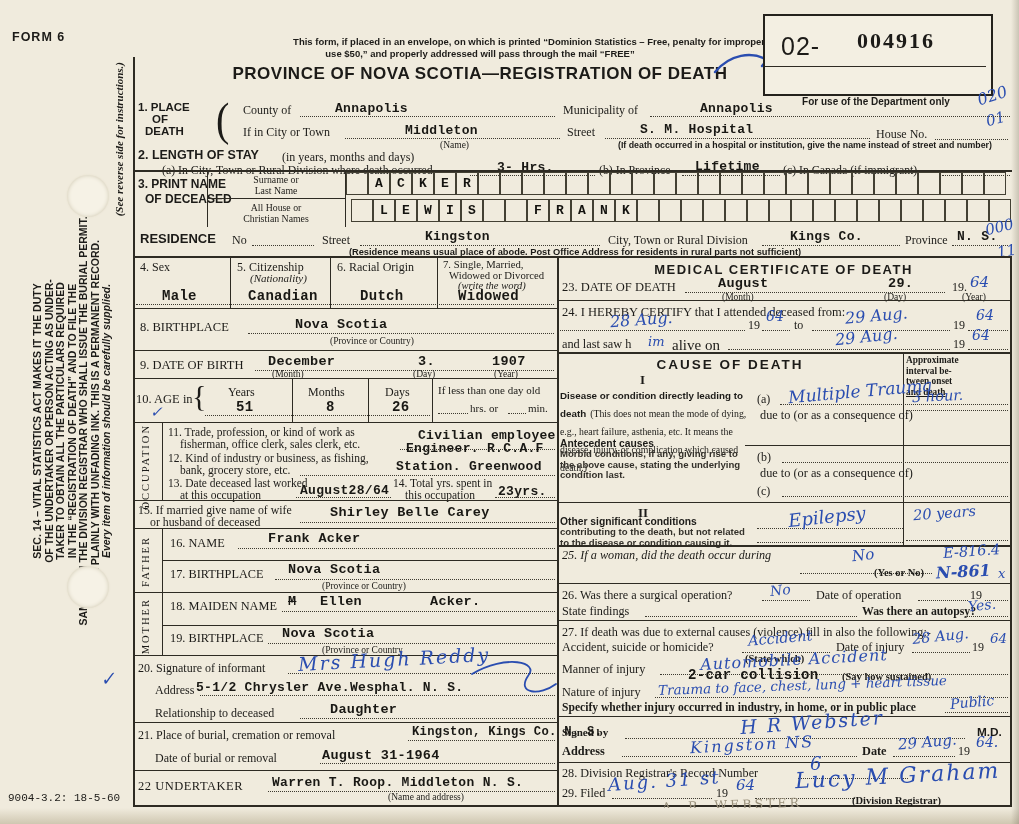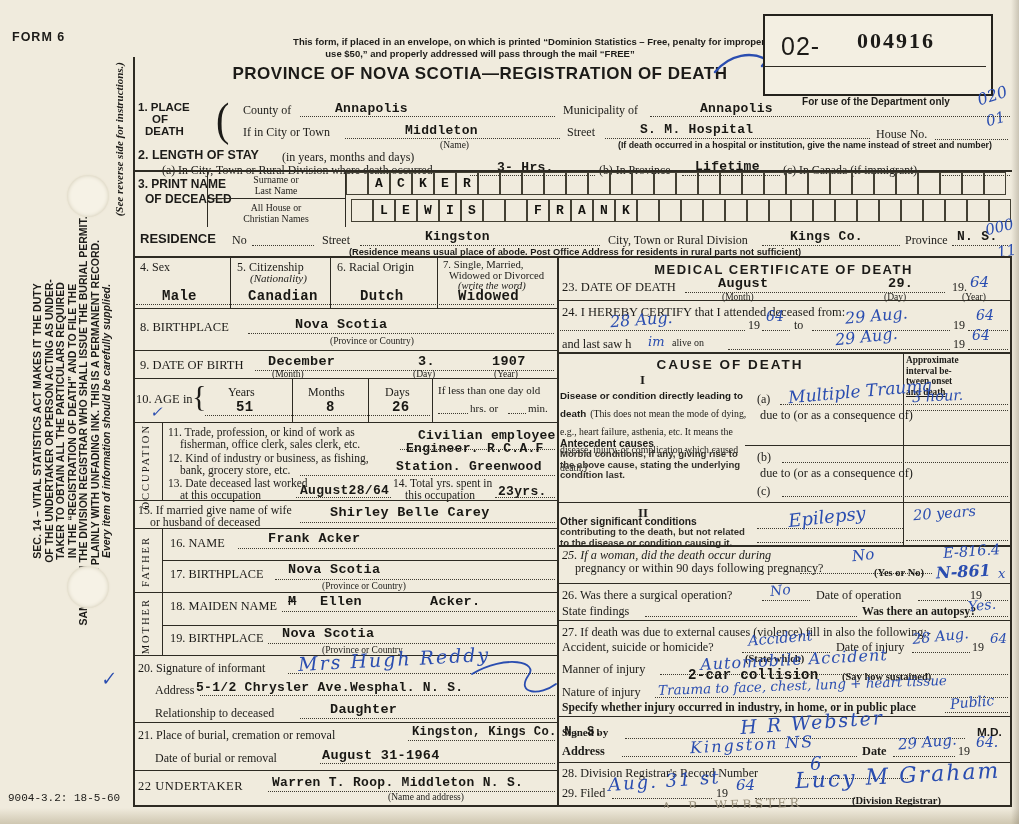--- a/index.html
+++ b/index.html
@@ -357,21 +357,21 @@
   <i class="dots" style="left:762px;top:330px;width:28px;"></i>
   <span class="ab hw" style="left:766px;top:308px;font-size:14px;">64</span>
   <span class="lbl" style="left:794px;top:318px;">to</span>
   <i class="dots" style="left:812px;top:330px;width:138px;"></i>
   <span class="ab hw" style="left:845px;top:306px;font-size:16px;transform:rotate(-5deg);">29 Aug.</span>
   <span class="lbl" style="left:953px;top:318px;">19</span>
   <i class="dots" style="left:968px;top:330px;width:40px;"></i>
   <span class="ab hw" style="left:976px;top:307px;font-size:14px;">64</span>
   <span class="lbl" style="left:562px;top:337px;font-size:12.3px;">and last saw h</span>
   <span class="ab hw" style="left:648px;top:334px;font-size:13px;">im</span>
-  <span class="lbl" style="left:672px;top:337px;font-size:10px;text-align:center;">alive on</span>
+  <span class="lbl" style="left:672px;top:337px;font-size:15px;text-align:center;">alive on</span>
   <i class="dots" style="left:728px;top:349px;width:222px;"></i>
   <span class="ab hw" style="left:835px;top:327px;font-size:16px;transform:rotate(-6deg);">29 Aug.</span>
   <span class="lbl" style="left:953px;top:337px;">19</span>
   <i class="dots" style="left:968px;top:349px;width:40px;"></i>
   <span class="ab hw" style="left:972px;top:327px;font-size:14px;">64</span>
   <i class="hl" style="left:557px;top:352px;width:455px;height:1.8px;"></i>
 
   <i class="vl" style="left:903px;top:352px;height:193px;"></i>
   <div class="ab sans b" style="left:557px;top:357px;width:346px;text-align:center;font-size:13.5px;letter-spacing:2px;">CAUSE OF DEATH</div>
   <div class="ab b" style="left:906px;top:355px;width:102px;font-size:9.3px;line-height:10.5px;">
@@ -408,21 +408,20 @@
     <div class="sans b" style="font-size:9.6px;line-height:10.6px;color:#33302a;">contributing to the death, but not related to the disease or condition causing it.</div>
   </div>
   <i class="dots" style="left:757px;top:528px;width:146px;"></i>
   <span class="ab hw" style="left:788px;top:506px;font-size:18px;transform:rotate(-6deg);">Epilepsy</span>
   <span class="ab hw" style="left:913px;top:505px;font-size:14.5px;transform:rotate(-4deg);">20 years</span>
   <i class="dots" style="left:757px;top:542px;width:146px;"></i>
   <i class="dots" style="left:906px;top:540px;width:102px;"></i>
   <i class="hl" style="left:557px;top:545px;width:455px;height:1.8px;"></i>
 
   <span class="lbl" style="left:562px;top:548px;font-size:12.2px;font-style:italic;">25. If a woman, did the death occur during</span>
-  <span class="lbl" style="left:575px;top:561px;font-size:12.2px;">pregnancy or within 90 days following pregnancy?</span>
   <i class="dots" style="left:800px;top:573px;width:132px;"></i>
   <span class="ab hw" style="left:852px;top:546px;font-size:15px;transform:rotate(-6deg);">No</span>
   <span class="ab b" style="left:874px;top:567px;font-size:10.5px;">(Yes or No)</span>
   <span class="ab hw" style="left:943px;top:543px;font-size:14.5px;transform:rotate(-4deg);">E-816.4</span>
   <span class="ab hw b" style="left:936px;top:562px;font-size:16px;transform:rotate(-3deg);">N-861</span>
   <span class="ab hw" style="left:998px;top:566px;font-size:13px;">x</span>
   <i class="hl" style="left:557px;top:583px;width:455px;"></i>
 
   <span class="lbl" style="left:562px;top:588px;font-size:12.2px;">26. Was there a surgical operation?</span>
   <i class="dots" style="left:762px;top:600px;width:48px;"></i>

